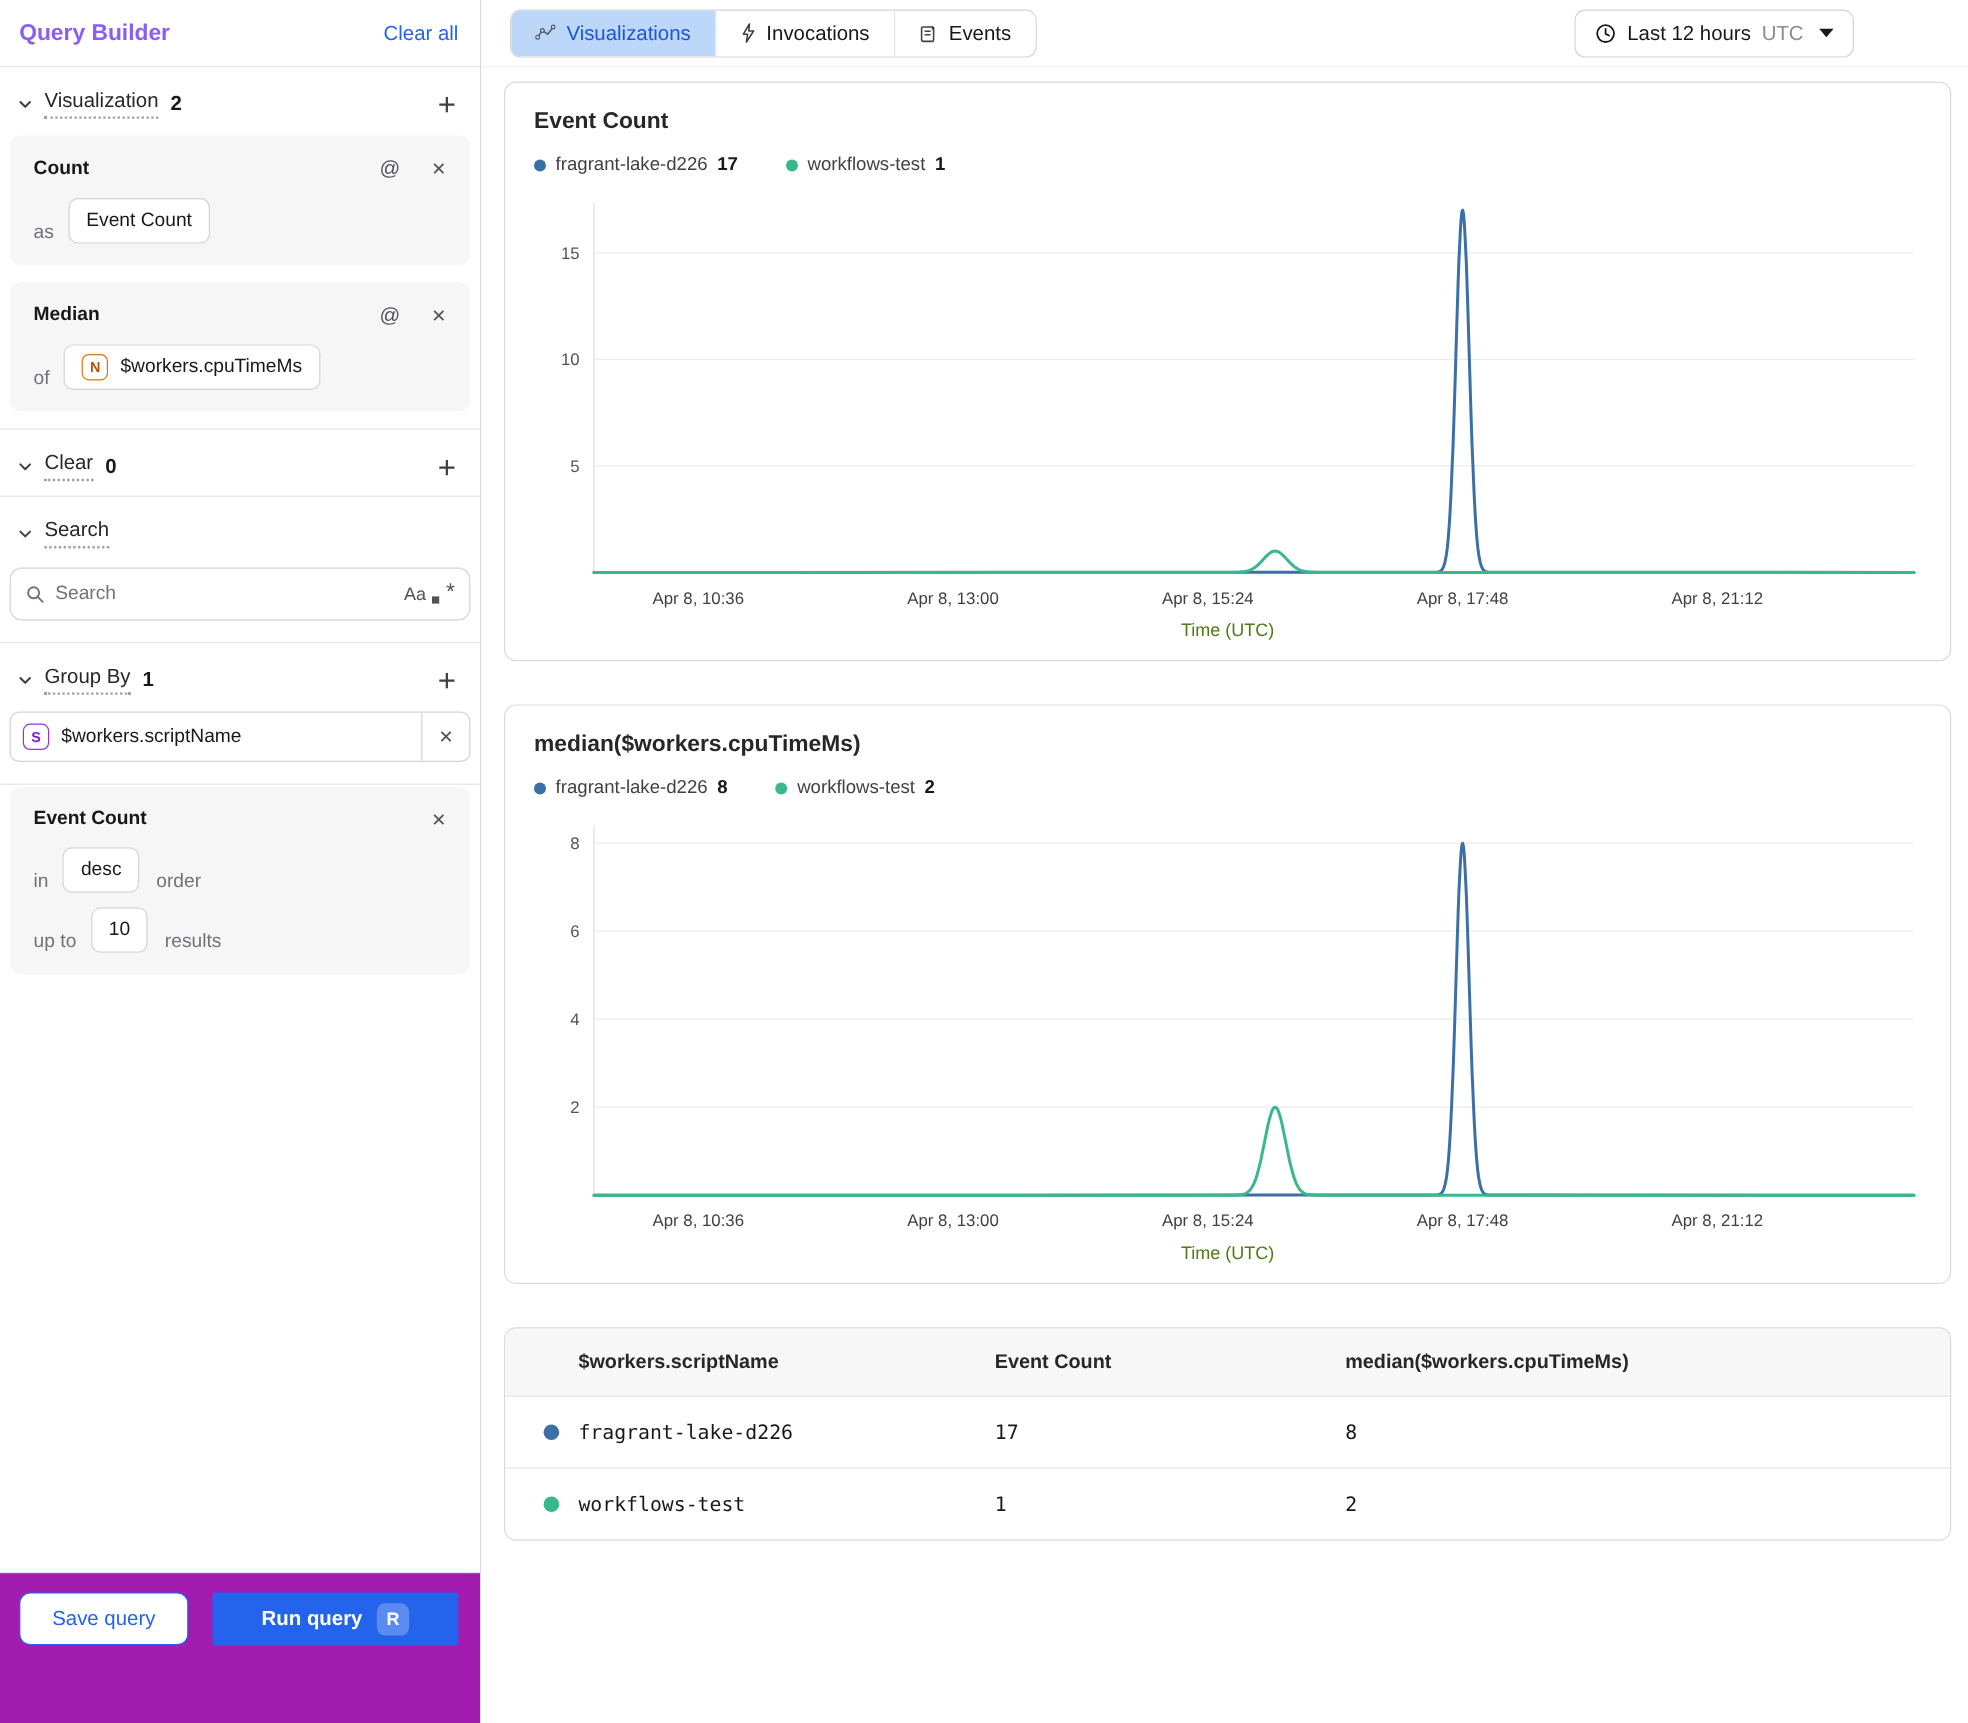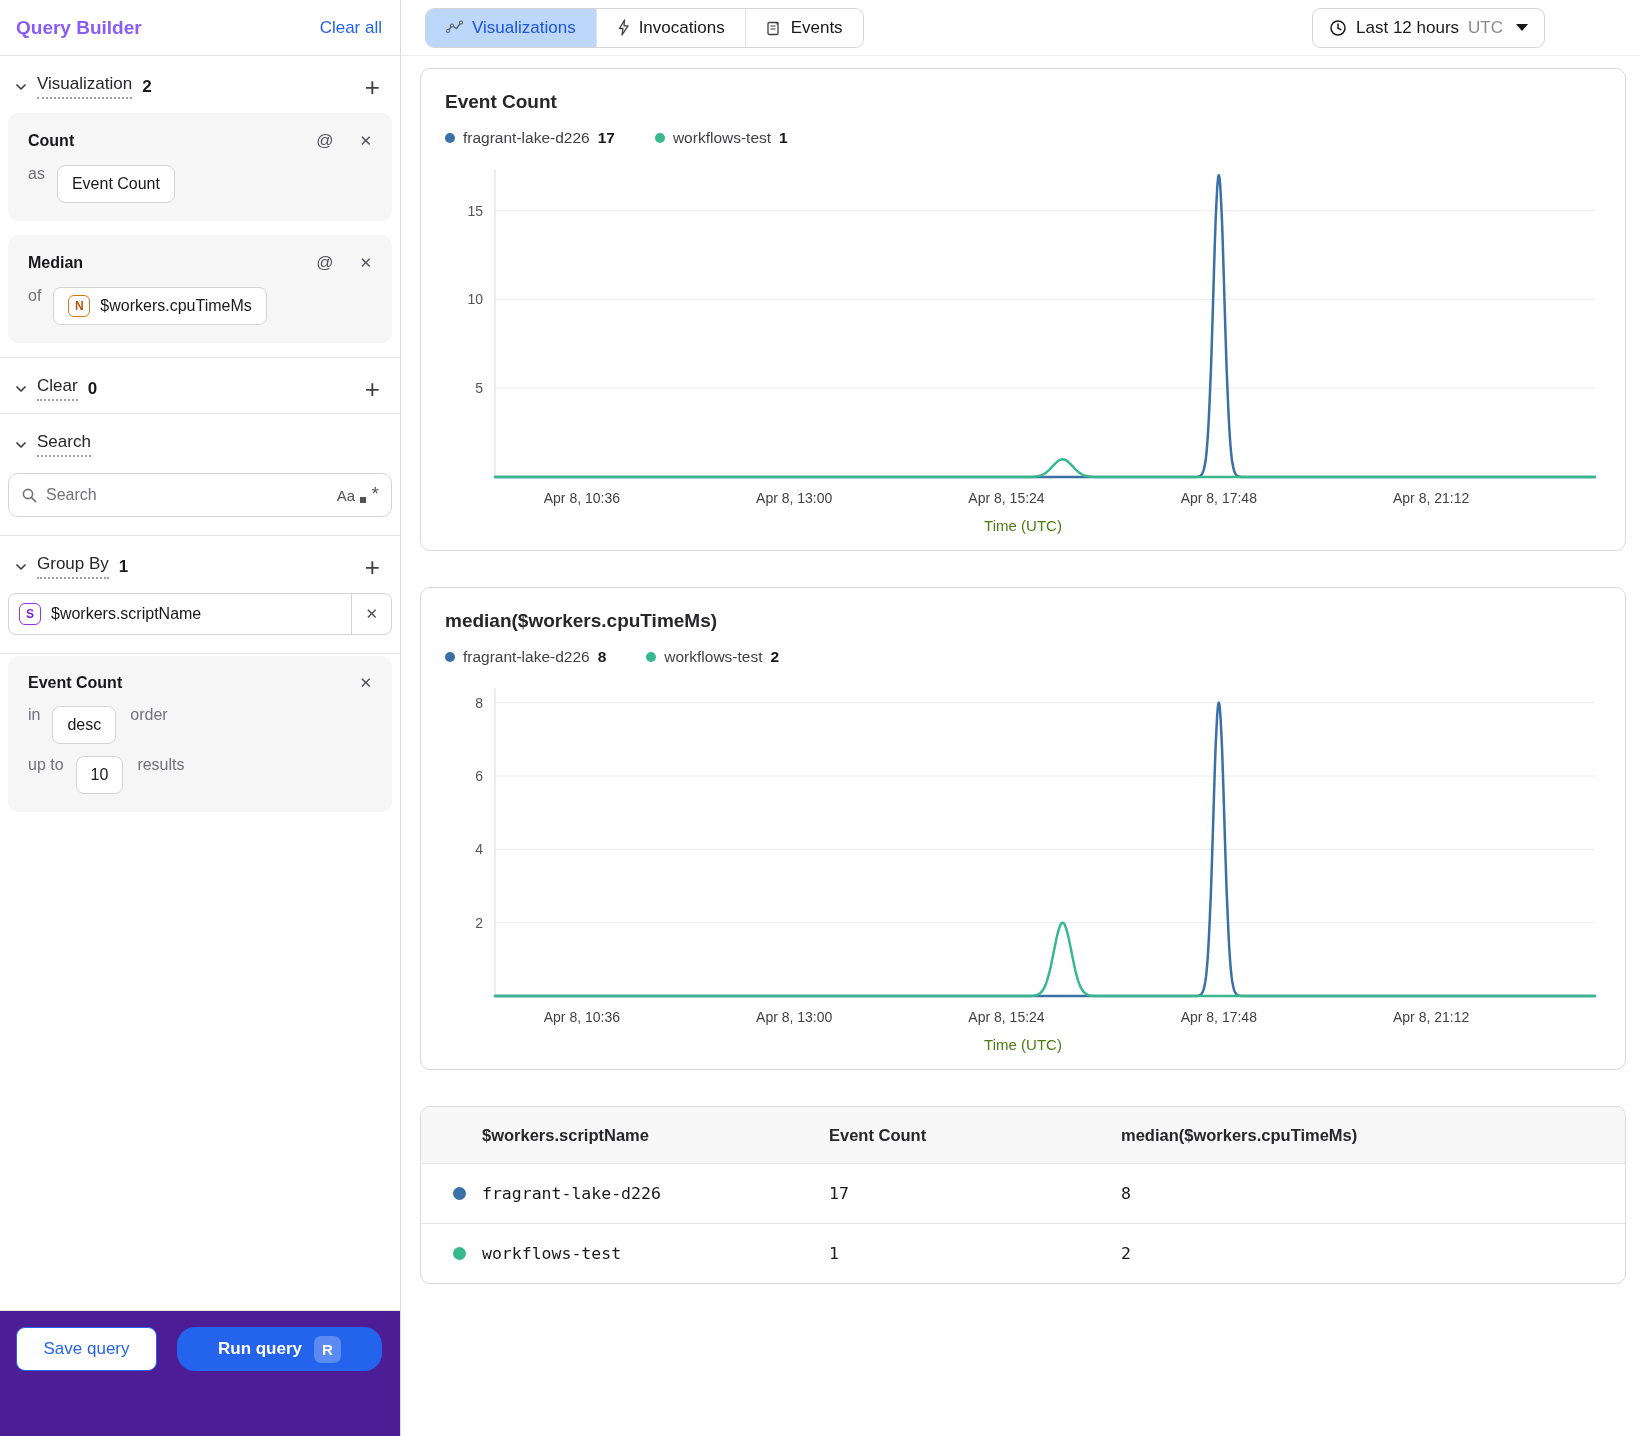--- a/index.html
+++ b/index.html
@@ -18,21 +18,21 @@
   .chev { width:16px; height:16px; margin-right:8px; display:inline-flex; align-items:center; justify-content:center; cursor:pointer; }
   .sec-label { font-size:17px; color:#27272a; border-bottom:2px dotted #a1a1aa; padding-bottom:3px; cursor:pointer; }
   .sec-count { font-size:17px; font-weight:700; margin-left:10px; }
   .plus-btn { margin-left:auto; font-size:26px; font-weight:300; color:#3f3f46; line-height:18px; cursor:pointer; }
 
   .sb-card { background:#f6f6f7; border-radius:10px; margin:2px 8px 14px; padding:18px 20px; }
   .sb-card-head { display:flex; align-items:center; }
   .sb-card-title { font-size:16px; font-weight:600; color:#18181b; }
   .icon-at { margin-left:auto; font-size:17px; color:#52525b; cursor:pointer; }
   .icon-x { margin-left:26px; font-size:15px; color:#52525b; cursor:pointer; }
-  .sb-row { display:flex; align-items:flex-start; margin-top:14px; }
+  .sb-row { display:flex; align-items:flex-end; margin-top:14px; }
   .muted { color:#71717a; font-size:16px; }
   .white-box { background:#fff; border:1px solid #d4d4d8; border-radius:8px; height:38px;
     display:inline-flex; align-items:center; padding:0 14px; font-size:16px; color:#18181b; margin-left:12px; cursor:text; }
   .type-chip { width:22px; height:22px; border-radius:6px; display:inline-flex; align-items:center; justify-content:center;
     font-size:12px; font-weight:700; margin-right:10px; background:#fff; }
   .chip-n { border:1.5px solid #d97706; color:#b45309; }
   .chip-s { border:1.5px solid #9333ea; color:#7e22ce; }
   hr.divider { border:none; border-top:1px solid #e4e4e7; }
 
   .search-box { margin:4px 8px 18px; height:44px; border:1px solid #d4d4d8; border-radius:10px;
@@ -43,26 +43,26 @@
   .regex-icon { position:relative; width:20px; height:18px; cursor:pointer; }
   .regex-icon .sq { position:absolute; left:1px; bottom:1px; width:6px; height:6px; background:#52525b; }
   .regex-icon .star { position:absolute; right:0; top:-3px; font-size:19px; color:#52525b; }
 
   .group-item { margin:2px 8px 18px; height:42px; border:1px solid #d4d4d8; border-radius:8px;
     display:flex; align-items:center; padding-left:10px; background:#fff; cursor:pointer; }
   .group-item .gi-label { font-size:16px; }
   .gi-close { margin-left:auto; align-self:stretch; display:flex; align-items:center; padding:0 13px;
     border-left:1px solid #d4d4d8; color:#52525b; font-size:15px; cursor:pointer; }
 
-  .sidebar-footer { position:absolute; left:0; right:0; bottom:0; height:126px; background:#4c1d95;
+  .sidebar-footer { position:absolute; left:0; right:0; bottom:0; height:126px; background:#a21caf;
     border-top:1px solid #e4e4e7; padding:16px; display:flex; gap:20px; align-items:flex-start; }
   .btn-secondary { width:141px; height:44px; border:1.5px solid #2563eb; background:#fff; color:#2563eb;
     font-size:17px; border-radius:9px; display:flex; align-items:center; justify-content:center; cursor:pointer; font-family:inherit; }
   .btn-primary { width:205px; height:44px; border:none; background:#2463eb; color:#fff; font-weight:600;
-    font-size:17px; border-radius:18px; display:flex; align-items:center; justify-content:center; gap:12px; cursor:pointer; font-family:inherit; }
+    font-size:17px; border-radius:3px; display:flex; align-items:center; justify-content:center; gap:12px; cursor:pointer; font-family:inherit; }
   .kbd-chip { width:27px; height:27px; border-radius:7px; background:rgba(255,255,255,.25);
     display:flex; align-items:center; justify-content:center; font-size:15px; font-weight:600; }
 
   
   .main { flex:1; height:100%; overflow:hidden; }
   .topbar { height:56px; display:flex; align-items:center; padding:0 95px 0 24px; border-bottom:1px solid #eceff1; }
   .tabs { display:flex; border:1px solid #d4d4d8; border-radius:9px; overflow:hidden; height:40px; background:#fff; }
   .tab { display:flex; align-items:center; gap:9px; padding:0 20px; font-size:17px; color:#18181b; cursor:pointer; background:#fff; }
   .tab + .tab { border-left:1px solid #e4e4e7; }
   .tab.active { background:#bcd7fa; color:#1b55d8; }

